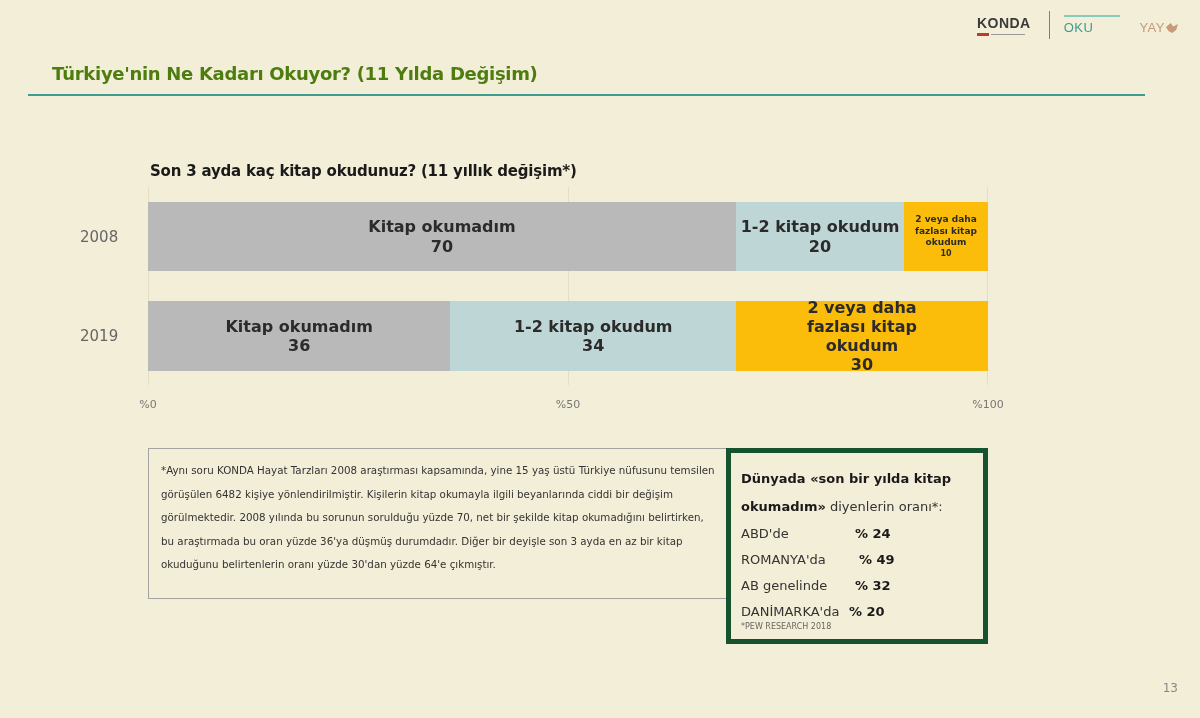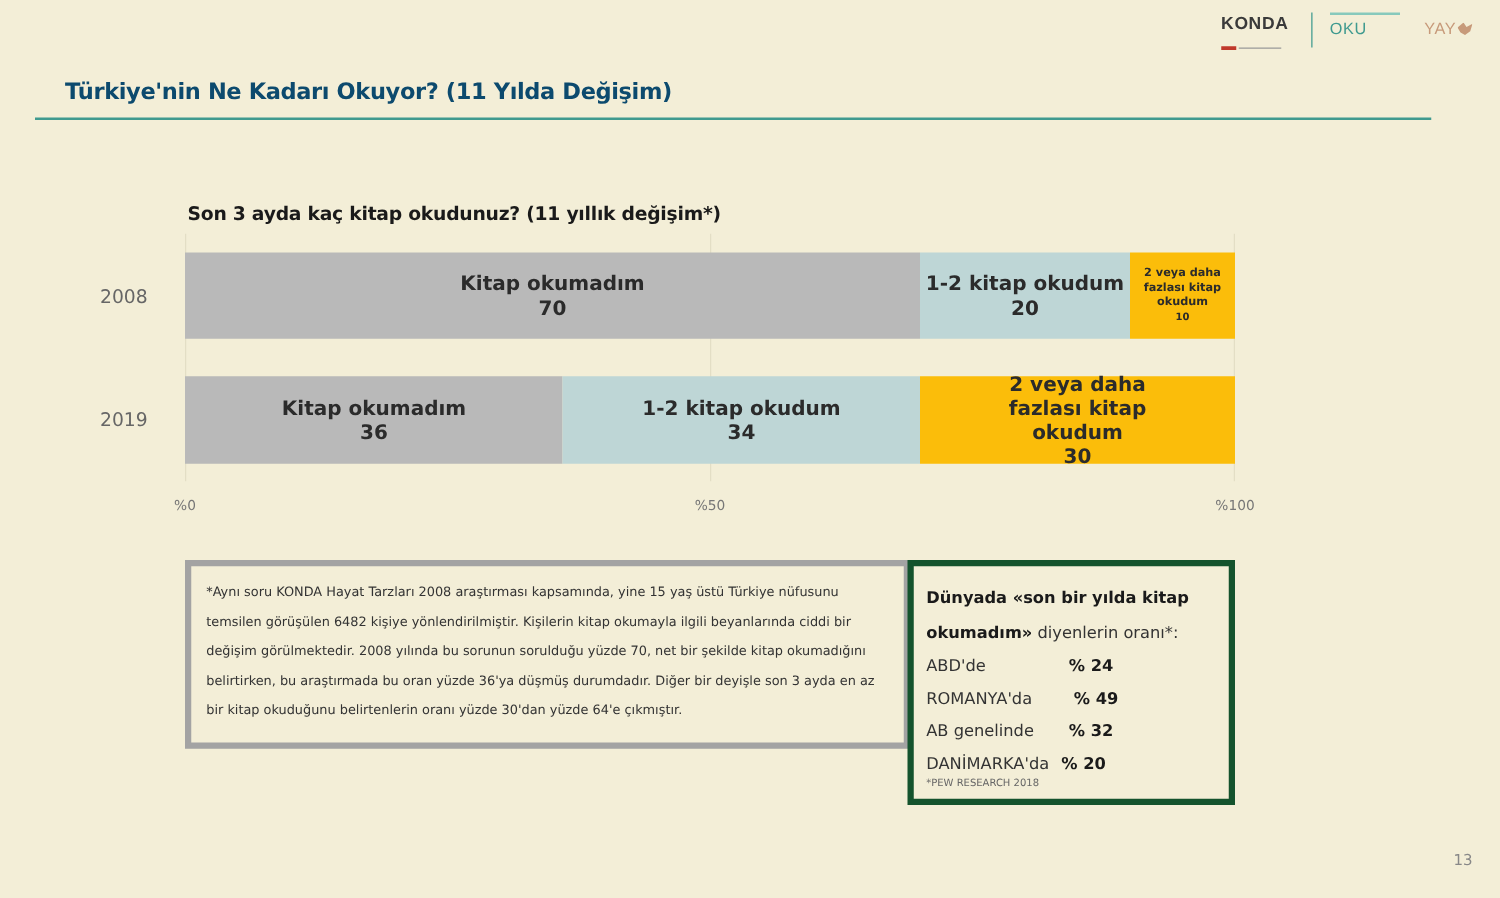--- a/index.html
+++ b/index.html
@@ -1,47 +1,47 @@
 <!DOCTYPE html>
 <html><head>
 <meta charset="utf-8">
 <style>
   * { box-sizing: border-box; margin: 0; padding: 0; }
   html, body { width: 1200px; height: 718px; overflow: hidden; }
   body { background: #f3eed7; font-family: "DejaVu Sans", sans-serif; color: #222; position: relative; }
 
-  .logos { position: absolute; top: 10px; right: 22px; height: 30px; display: flex; }
+  .logos { position: absolute; top: 10px; right: 22px; height: 30px; display: flex; align-items: center; }
   .konda { font-family: "Liberation Sans", sans-serif; font-weight: bold; font-size: 14px; color: #3a3a3a; letter-spacing: 0.5px; position: relative; padding-bottom: 5px; }
   .konda::after { content: ""; position: absolute; left: 0; bottom: 0; width: 12px; height: 3px; background: #c0392b; }
   .konda::before { content: ""; position: absolute; left: 14px; bottom: 1px; width: 34px; height: 1px; background: #999; }
   .logo-sep { width: 1px; height: 28px; background: #3f9a8f; margin: 0 14px 0 18px; }
   .okuyay { font-family: "Liberation Sans", sans-serif; font-size: 13px; letter-spacing: 0.5px; position: relative; padding-top: 5px; }
   .okuyay::before { content: ""; position: absolute; left: 0; top: 0; width: 56px; height: 2px; background: #6bbfb5; opacity: 0.8; }
   .okuyay .oku { color: #3f9a8f; }
   .okuyay .yay { color: #c79a7a; padding-left: 46px; }
   .bird { display: inline-block; width: 12px; height: 10px; background: #c79a7a; clip-path: polygon(0 40%, 40% 0, 60% 35%, 100% 10%, 85% 70%, 50% 100%, 20% 80%); margin-left: 1px; vertical-align: -1px; }
 
-  .page-title { position: absolute; left: 52px; top: 63px; font-size: 18px; font-weight: bold; color: #0c4a6e; font-family: "DejaVu Sans", sans-serif; letter-spacing: -0.3px; }
+  .page-title { position: absolute; left: 52px; top: 63px; font-size: 18px; font-weight: bold; color: #4d7c0f; font-family: "DejaVu Sans", sans-serif; letter-spacing: -0.3px; }
   .title-rule { position: absolute; left: 28px; top: 94px; width: 1117px; height: 2px; background: #3f9a8f; }
 
   .chart-title { position: absolute; left: 150px; top: 162px; font-size: 15px; font-weight: bold; color: #1a1a1a; letter-spacing: -0.2px; }
 
   .plot { position: absolute; left: 148px; top: 187px; width: 840px; height: 198px; }
   .gridline { position: absolute; top: 0; bottom: 0; width: 1px; background: #e3dec5; }
   .bar-row { position: absolute; left: 0; width: 840px; display: flex; }
   .seg { height: 100%; display: flex; flex-direction: column; align-items: center; justify-content: center; text-align: center; font-weight: bold; color: #2b2b2b; line-height: 1.2; }
   .seg .lbl, .seg .val { display: block; }
   .big .lbl { font-size: 16px; }
   .big .val { font-size: 16px; }
   .small .lbl { font-size: 9px; line-height: 1.25; }
   .small .val { font-size: 8px; margin-top: 1px; }
   .year { position: absolute; left: 80px; width: 52px; text-align: left; font-size: 15px; color: #666; }
   .tick { position: absolute; top: 398px; font-size: 11px; color: #777; transform: translateX(-50%); }
 
-  .note-box { position: absolute; left: 148px; top: 448px; width: 580px; height: 151px; border: 5px solid #a3a3a3; padding: 10px 10px 0 12px; }
+  .note-box { position: absolute; left: 148px; top: 448px; width: 580px; height: 151px; border: 1px solid #a3a3a3; padding: 10px 10px 0 12px; }
   .note-box p { font-size: 10.3px; line-height: 23.5px; color: #333; }
 
   .world-box { position: absolute; left: 726px; top: 448px; width: 262px; height: 196px; border: 5px solid #14532d; padding: 12px 10px 0 10px; }
   .world-title { font-size: 13px; line-height: 28px; color: #1a1a1a; }
   .world-title b { font-weight: bold; }
   .world-title span.rest { font-weight: normal; color: #333; }
   .world-row { display: flex; font-size: 13px; line-height: 26px; color: #333; }
   .world-row .country { display: inline-block; }
   .world-row .pct { font-weight: bold; color: #1a1a1a; }
   .world-src { font-size: 8px; color: #666; margin-top: -3px; }

